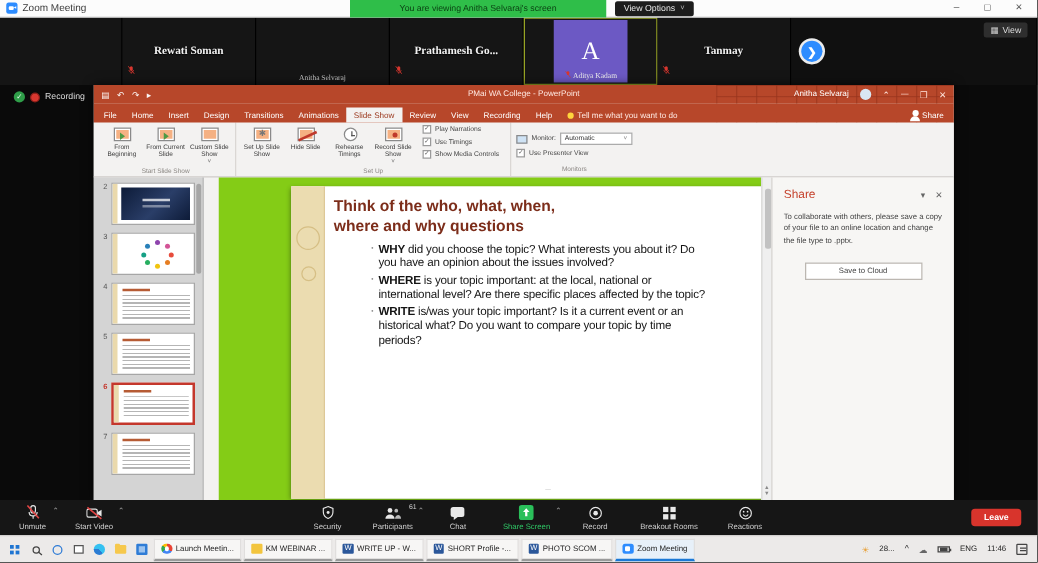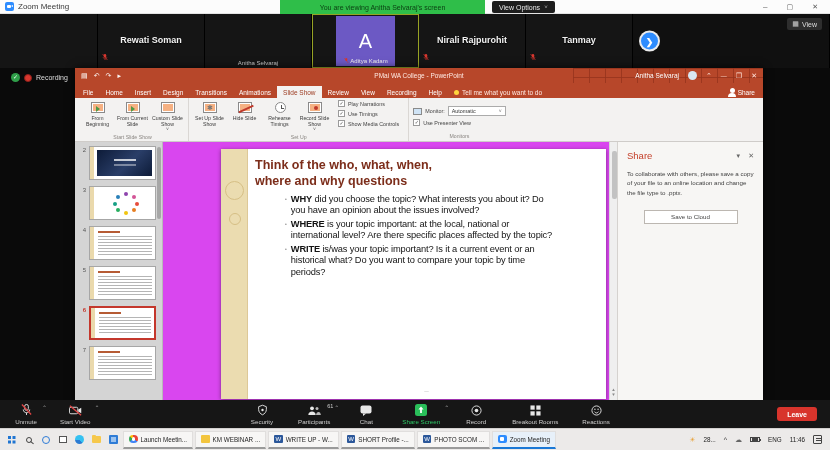--- a/index.html
+++ b/index.html
@@ -24,21 +24,21 @@
   .win-controls { margin-left:auto; display:flex; gap:19px; padding-right:7px; color:#5a5a5a; font-size:8px; }
   .wc { line-height:14px; }
   .wc-min::before { content:"–"; }
   .wc-max::before { content:"▢"; font-size:7px; }
   .wc-close::before { content:"✕"; font-size:7px; }
 
   
   .strip { position:absolute; top:14px; left:0; right:0; height:54px; background:#0b0b0b; display:flex; }
   .tile { position:relative; background:#151515; border-right:1px solid #000; }
   .t-pad { width:98px; }
-  .t-std { width:107px; }
+  .t-std { width:107px;font-family:Liberation Serif, serif; }
   .t-arrow { flex:1; background:#101010; }
   .tile.active-speaker { border:1px solid #97a324; }
   .big-name { position:absolute; top:50%; left:50%; transform:translate(-50%,-60%); font-size:9px; font-weight:bold;
               color:#f2f2f2; white-space:nowrap; text-shadow:0 1px 1px #000;}
   .small-name { position:absolute; bottom:2px; left:50%; transform:translateX(-50%); font-size:6px; color:#c8c8c8; white-space:nowrap;}
   .mic-pos { position:absolute; bottom:3px; left:4px; }
   .name-row { position:absolute; bottom:2px; left:50%; transform:translateX(-50%); display:flex; align-items:center; gap:2px;
               font-size:6px; color:#eee; white-space:nowrap;}
   .avatar-box { position:absolute; left:23px; right:23px; top:1px; bottom:1px; background:#6c59c4;
                 display:flex; align-items:center; justify-content:center; font-size:20px; font-weight:300; color:#fff;}
@@ -132,21 +132,21 @@
               background:repeating-linear-gradient(#b5b5b5 0 1px, transparent 1px 3px); }
   .tb-head::before { content:""; position:absolute; left:8px; top:3.5px; width:22px; height:2.5px; background:#b65b34; }
   .dots { position:absolute; inset:0; }
   .dots span { position:absolute; width:4px; height:4px; border-radius:50%; }
   .d1{left:45px;top:15px;background:#e74c3c;} .d2{left:42px;top:21px;background:#e67e22;}
   .d3{left:34px;top:24px;background:#f1c40f;} .d4{left:26px;top:21px;background:#27ae60;}
   .d5{left:23px;top:15px;background:#16a085;} .d6{left:26px;top:8px;background:#2980b9;}
   .d7{left:34px;top:5px;background:#8e44ad;} .d8{left:42px;top:8px;background:#d35496;}
   .thumb-scroll { position:absolute; right:1px; top:5px; width:4px; height:72px; background:#a6a6a6; border-radius:2px; }
 
-  .editor { flex:1; background:#d946ef; position:relative; overflow:hidden; }
+  .editor { flex:1; background:#84cc16; position:relative; overflow:hidden;margin-left:12px; }
   .slide { position:absolute; left:58px; top:7px; width:385px; height:250px; background:#fff; box-shadow:0 1px 4px rgba(0,0,0,.45); }
   .slide-tan { position:absolute; left:0; top:0; bottom:0; width:27px; background:#ebdcb0; border-right:1px solid #ddc897; }
   .slide-tan::before { content:""; position:absolute; left:4px; top:32px; width:17px; height:17px; border:1px solid #d6bf85; border-radius:50%; }
   .slide-tan::after { content:""; position:absolute; left:8px; top:64px; width:10px; height:10px; border:1px solid #d6bf85; border-radius:50%; }
   .slide-content { position:absolute; left:34px; top:8px; right:8px; bottom:4px; }
   .slide-title { font-size:12.5px; font-weight:bold; color:#7c2d1a; line-height:1.28; max-width:215px; }
   .bullets { margin-top:5px; margin-left:30px; }
   .b-item { display:flex; gap:4px; margin-bottom:2px; }
   .b-mark { font-size:5px; color:#8a8a8a; line-height:2.2; }
   .b-text { font-size:9.3px; color:#141414; line-height:1.23; max-width:268px; letter-spacing:-0.15px; }
@@ -246,45 +246,45 @@
             <line x1="5" y1="9" x2="5" y2="11" stroke="#d8372f" stroke-width="1"></line>
             <line x1="1" y1="1" x2="9" y2="11" stroke="#d8372f" stroke-width="1.2"></line>
           </svg>
       </span>
     </div>
 
     <div class="tile t-std">
       <span class="small-name">Anitha Selvaraj</span>
     </div>
 
+    <div class="tile t-std">
+      <span class="big-name">Prathamesh  Go...</span>
+      <span class="mic-pos">
+        <svg width="6" height="8" viewBox="0 0 10 12">
+            <rect x="3" y="1" width="4" height="6" rx="2" fill="#d8372f"></rect>
+            <path d="M2 6c0 2 1.4 3 3 3s3-1 3-3" stroke="#d8372f" fill="none" stroke-width="1"></path>
+            <line x1="5" y1="9" x2="5" y2="11" stroke="#d8372f" stroke-width="1"></line>
+            <line x1="1" y1="1" x2="9" y2="11" stroke="#d8372f" stroke-width="1.2"></line>
+          </svg>
+      </span>
+    </div>
 
     <div class="tile t-std active-speaker">
       <div class="avatar-box">A</div>
       <div class="name-row">
         <span>
           <svg width="5" height="7" viewBox="0 0 10 12">
               <rect x="3" y="1" width="4" height="6" rx="2" fill="#d8372f"></rect>
               <line x1="1" y1="1" x2="9" y2="11" stroke="#d8372f" stroke-width="1.2"></line>
             </svg>
         </span>
         <span>Aditya Kadam</span>
       </div>
     </div>
 
-    <div class="tile t-std">
-      <span class="big-name">Nirali Rajpurohit</span>
-      <span class="mic-pos">
-        <svg width="6" height="8" viewBox="0 0 10 12">
-            <rect x="3" y="1" width="4" height="6" rx="2" fill="#d8372f"></rect>
-            <path d="M2 6c0 2 1.4 3 3 3s3-1 3-3" stroke="#d8372f" fill="none" stroke-width="1"></path>
-            <line x1="5" y1="9" x2="5" y2="11" stroke="#d8372f" stroke-width="1"></line>
-            <line x1="1" y1="1" x2="9" y2="11" stroke="#d8372f" stroke-width="1.2"></line>
-          </svg>
-      </span>
-    </div>
 
     <div class="tile t-std">
       <span class="big-name">Tanmay</span>
       <span class="mic-pos">
         <svg width="6" height="8" viewBox="0 0 10 12">
             <rect x="3" y="1" width="4" height="6" rx="2" fill="#d8372f"></rect>
             <path d="M2 6c0 2 1.4 3 3 3s3-1 3-3" stroke="#d8372f" fill="none" stroke-width="1"></path>
             <line x1="5" y1="9" x2="5" y2="11" stroke="#d8372f" stroke-width="1"></line>
             <line x1="1" y1="1" x2="9" y2="11" stroke="#d8372f" stroke-width="1.2"></line>
           </svg>

